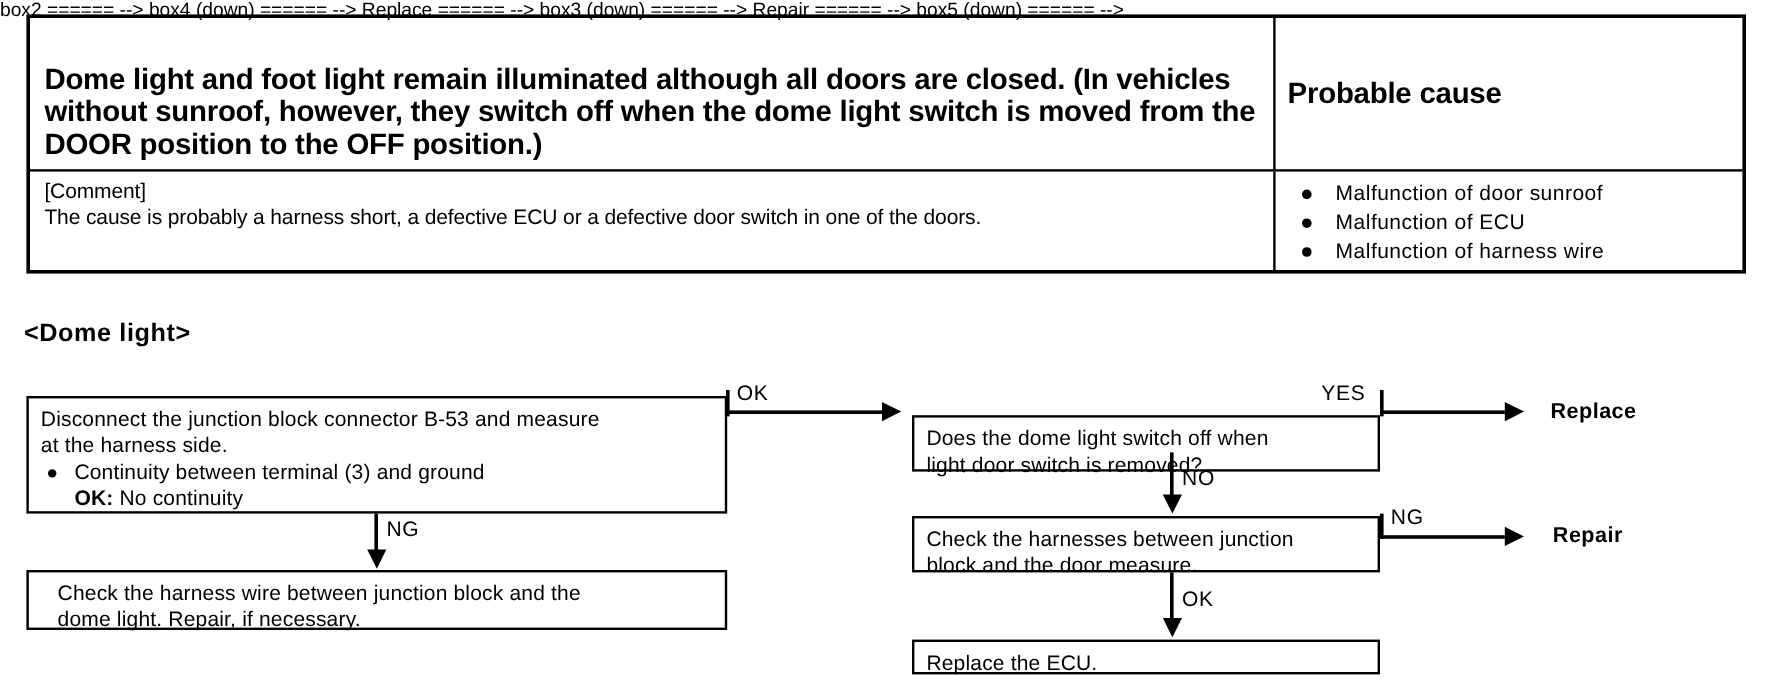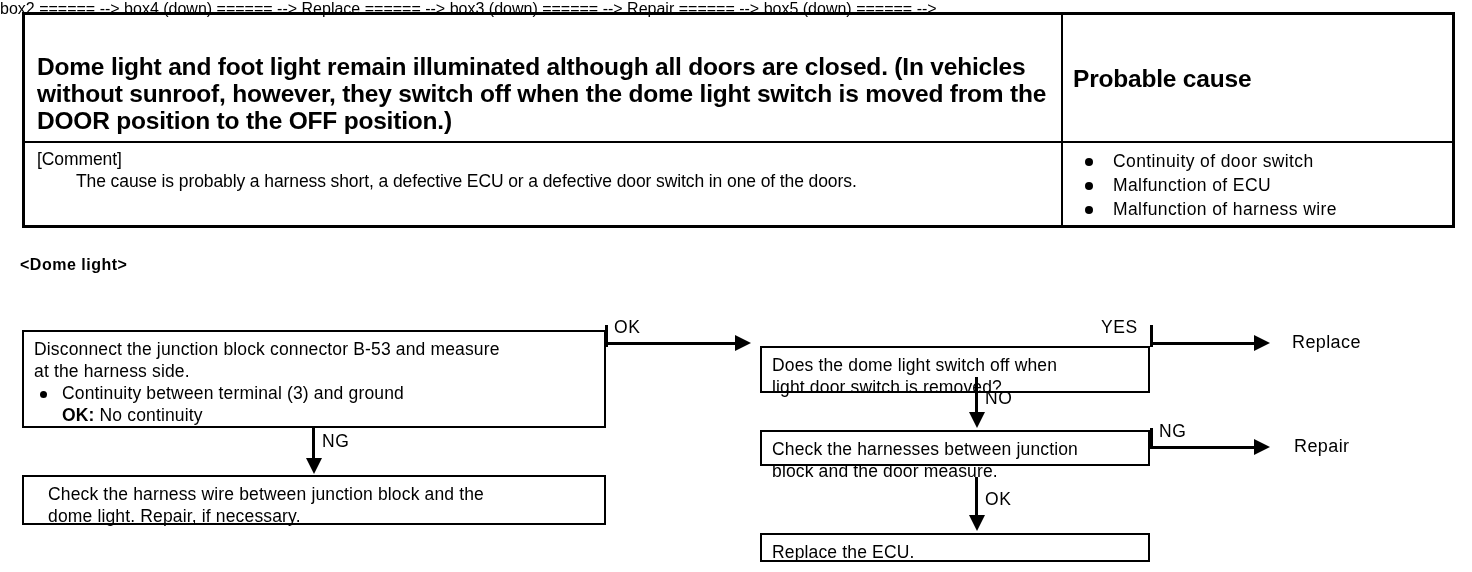--- a/index.html
+++ b/index.html
@@ -35,76 +35,76 @@
     display:flex;flex-direction:column;justify-content:center;}
   .symptom-text{
     font-size:24.5px;font-weight:bold;line-height:27px;
     letter-spacing:-0.2px;
     margin-top:32px;
   }
   .probable-cause-title{
     font-size:24.5px;font-weight:bold;letter-spacing:-0.2px;
   }
   .comment-label{font-size:17.5px;line-height:21px;letter-spacing:-0.1px;}
-  .comment-body{font-size:17.5px;line-height:22px;letter-spacing:-0.1px;margin-left:39px;}
+  .comment-body{font-size:17.5px;line-height:22px;letter-spacing:-0.1px;}
   .cause-list{list-style:none;margin:0;padding:0;}
   .cause-list li{
     font-size:17.5px;line-height:24px;letter-spacing:0.4px;
     position:relative;padding-left:40px;white-space:nowrap;
   }
   .cause-list li .bullet{
     position:absolute;left:12px;top:9px;
     width:8px;height:8px;border-radius:50%;background:#000;
   }
 
   
   .section-heading{
-    position:absolute;left:20px;top:256px;
-    font-size:16px;font-weight:bold;letter-spacing:0.5px;
+    position:absolute;left:20px;top:266px;
+    font-size:21px;font-weight:bold;letter-spacing:0.5px;
   }
 
   
   .fbox{
     position:absolute;box-sizing:border-box;
     border:2px solid #000;background:#fff;
     padding:6px 8px 4px 10px;
     font-size:17.5px;line-height:22px;letter-spacing:0.15px;
   }
   .fbox .li{position:relative;padding-left:28px;}
   .fbox .li .bullet{
     position:absolute;left:6px;top:9px;
     width:7px;height:7px;border-radius:50%;background:#000;
   }
   .fbox .sub{padding-left:28px;}
   .fbox .ok-tag{font-weight:bold;}
 
   #box-disconnect{left:22px;top:330px;width:584px;height:98px;}
   #box-check-dome-harness{left:22px;top:475px;width:584px;height:50px;padding-left:24px;}
   #box-dome-switch-off{left:760px;top:346px;width:390px;height:47px;}
-  #box-check-harnesses{left:760px;top:430px;width:390px;height:36px;}
+  #box-check-harnesses{left:760px;top:430px;width:390px;height:47px;}
   #box-replace-ecu{left:760px;top:533px;width:390px;height:29px;}
 
   
   .line-h{position:absolute;height:3px;background:#000;}
   .line-v{position:absolute;width:3px;background:#000;}
   .arrow-r{
     position:absolute;width:0;height:0;
     border-top:8px solid transparent;border-bottom:8px solid transparent;
     border-left:16px solid #000;
   }
   .arrow-d{
     position:absolute;width:0;height:0;
     border-left:8px solid transparent;border-right:8px solid transparent;
     border-top:16px solid #000;
   }
   .edge-label{
     position:absolute;font-size:17.5px;letter-spacing:0.6px;white-space:nowrap;
   }
   .terminal-label{
-    position:absolute;font-size:18px;font-weight:normal;letter-spacing:0.4px;
+    position:absolute;font-size:18px;font-weight:bold;letter-spacing:0.4px;
     white-space:nowrap;
     text-align:center;
   }
 </style>
 </head>
 <body>
 
 <div class="stage">
 
   
@@ -121,21 +121,21 @@
 
     <div class="tbl-row bottom">
       <div class="cell-left">
         <div class="comment-label">[Comment]</div>
         <div class="comment-body">The cause is probably a harness short, a defective ECU or a defective door switch in one of the doors.</div>
       </div>
       <div class="cell-right">
         <ul class="cause-list">
           <li>
             <span class="bullet"></span>
-            <span>Continuity of door switch</span>
+            <span>Malfunction of door sunroof</span>
           </li>
           <li>
             <span class="bullet"></span>
             <span>Malfunction of ECU</span>
           </li>
           <li>
             <span class="bullet"></span>
             <span>Malfunction of harness wire</span>
           </li>
         </ul>

